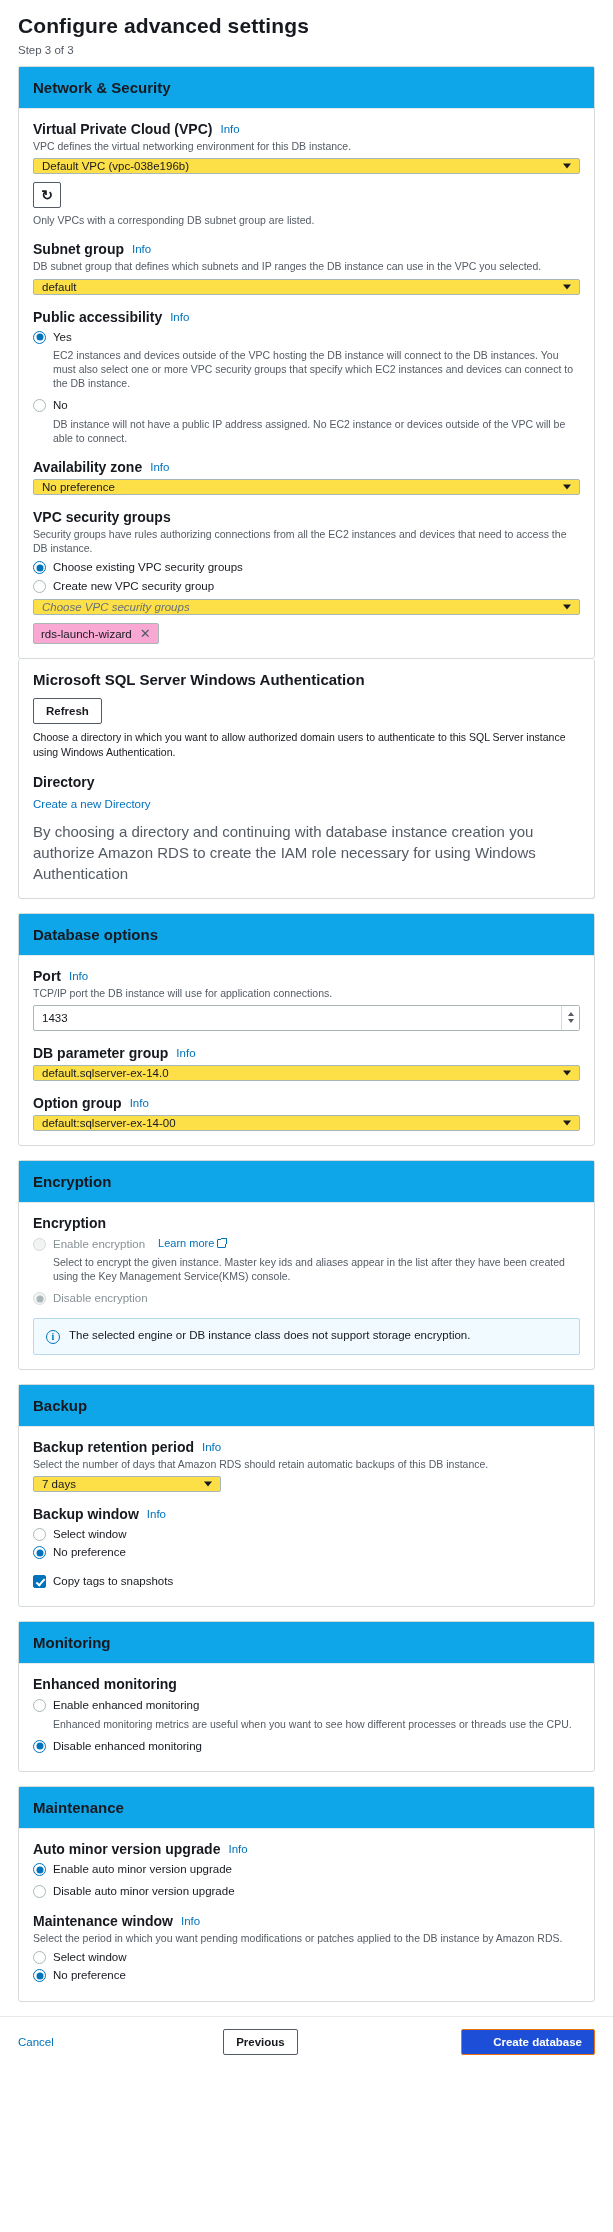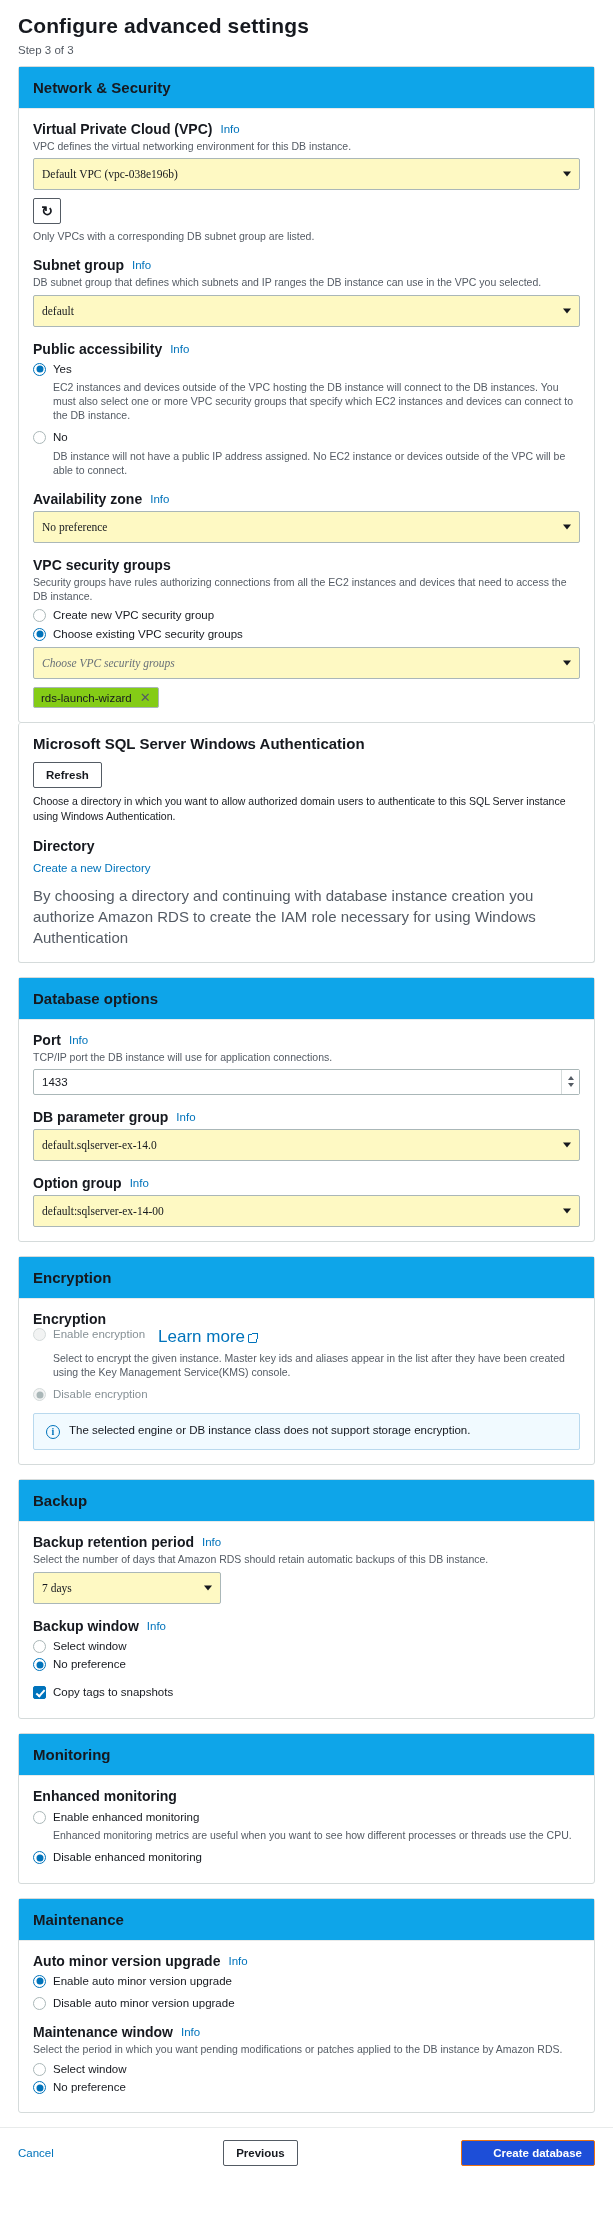--- a/index.html
+++ b/index.html
@@ -81,31 +81,30 @@
   }
   .hint-sub {
     font-size: 10.5px;
     color: #545b64;
     line-height: 1.35;
     margin: 1px 0 0 20px;
   }
   .select {
     position: relative;
     width: 100%;
-    height: 32px;
+    height: 16px;
     border: 1px solid #aab7b8;
     border-radius: 2px;
-    background: #fef9c3;
+    background: #fde047;
     display: flex;
     align-items: center;
     padding: 0 26px 0 8px;
     font-size: 11.5px;
     color: #16191f;
     cursor: pointer;
-    font-family: Liberation Serif, serif;
   }
   .select.placeholder { color: #687078; font-style: italic; }
   .select .caret {
     position: absolute;
     right: 8px;
     top: 50%;
     transform: translateY(-50%);
     width: 0; height: 0;
     border-left: 4px solid transparent;
     border-right: 4px solid transparent;
@@ -240,21 +239,21 @@
     border: solid #ffffff;
     border-width: 0 2px 2px 0;
     transform: rotate(42deg);
   }
   .token {
     display: inline-flex;
     align-items: center;
     gap: 8px;
     border: 1px solid #aab7b8;
     border-radius: 2px;
-    background: #84cc16;
+    background: #f9a8d4;
     padding: 3px 7px;
     font-size: 11.5px;
     color: #16191f;
     margin-top: 8px;
   }
   .token .x {
     font-size: 13px;
     color: #545b64;
     line-height: 1;
     cursor: pointer;
@@ -320,21 +319,21 @@
     content: "";
     position: absolute;
     right: -2px; top: -2px;
     width: 5px; height: 5px;
     border-top: 1px solid #0073bb;
     border-right: 1px solid #0073bb;
     background: #ffffff;
   }
   .learn-more {
     color: #0073bb;
-    font-size: 17px;
+    font-size: 11px;
     cursor: pointer;
     margin-left: 6px;
   }
   .refresh-glyph {
     font-size: 14px;
     color: #16191f;
     line-height: 1;
   }
 </style>
 </head>
@@ -412,26 +411,26 @@
             <span class="caret"></span>
           </div>
         </div>
 
         <div class="field">
           <div class="label-row">
             <span class="field-label">VPC security groups</span>
           </div>
           <div class="hint">Security groups have rules authorizing connections from all the EC2 instances and devices that need to access the DB instance.</div>
           <div class="radio-row">
+            <span class="radio checked"></span>
+            <span class="radio-label">Choose existing VPC security groups</span>
+          </div>
+          <div class="radio-row">
             <span class="radio"></span>
             <span class="radio-label">Create new VPC security group</span>
-          </div>
-          <div class="radio-row">
-            <span class="radio checked"></span>
-            <span class="radio-label">Choose existing VPC security groups</span>
           </div>
           <div class="select placeholder" style="margin-top:6px;">
             <span>Choose VPC security groups</span>
             <span class="caret"></span>
           </div>
           <div class="token">
             <span>rds-launch-wizard</span>
             <span class="x">✕</span>
           </div>
         </div>
@@ -504,21 +503,21 @@
 
       </div>
     </div>
 
     <div class="card">
       <div class="card-header">
         <div class="card-title">Encryption</div>
       </div>
       <div class="card-body">
         <div class="field-label">Encryption</div>
-        <div class="radio-row" style="">
+        <div class="radio-row" style="margin-top:6px;">
           <span class="radio disabled"></span>
           <span class="radio-label disabled">Enable encryption</span>
           <span class="learn-more"><span>Learn more</span><span class="ext-icon"></span></span>
         </div>
         <div class="hint-sub">Select to encrypt the given instance. Master key ids and aliases appear in the list after they have been created using the Key Management Service(KMS) console.</div>
         <div class="radio-row" style="margin-top:8px;">
           <span class="radio disabled checked"></span>
           <span class="radio-label disabled">Disable encryption</span>
         </div>
         <div class="alert">

